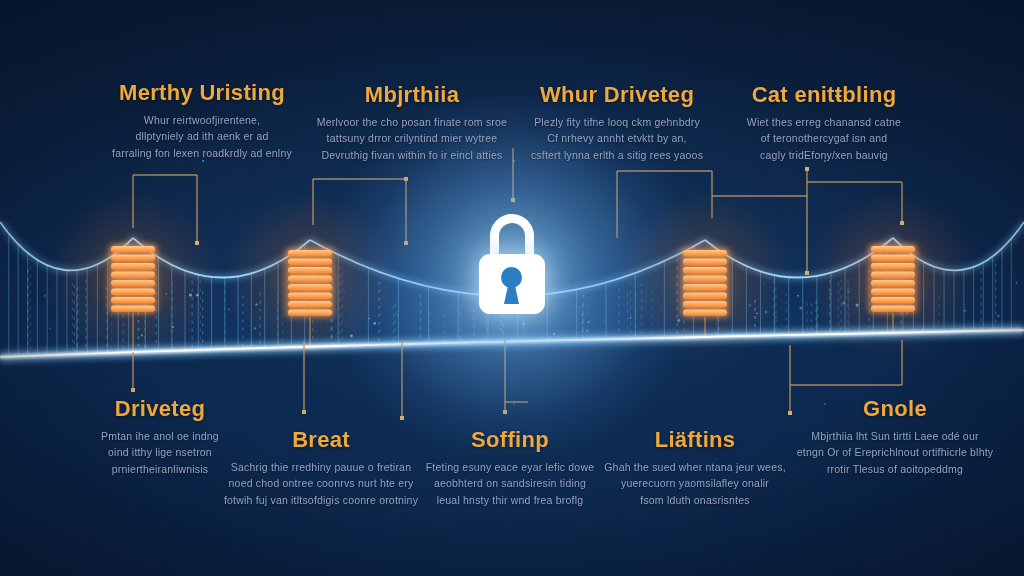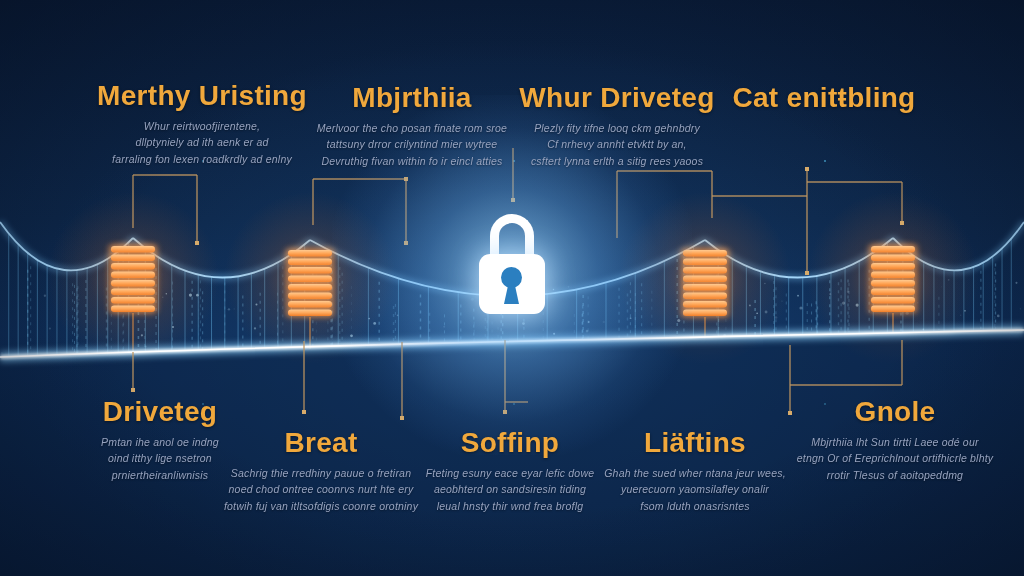--- a/index.html
+++ b/index.html
@@ -15,24 +15,24 @@
       radial-gradient(1.3px 1.3px at 25px 35px, rgba(160,220,255,.85) 50%, transparent 51%),
       radial-gradient(1px 1px at 120px 92px, rgba(120,190,255,.65) 50%, transparent 51%),
       radial-gradient(1.6px 1.6px at 203px 161px, rgba(90,210,255,.45) 50%, transparent 51%),
       radial-gradient(1px 1px at 71px 143px, rgba(140,200,255,.5) 50%, transparent 51%),
       radial-gradient(1.2px 1.2px at 160px 40px, rgba(80,180,255,.4) 50%, transparent 51%);
     background-size:263px 211px,231px 187px,311px 243px,191px 173px,277px 157px;}
   .vignette{position:absolute;inset:0;pointer-events:none;
     background:radial-gradient(ellipse at 50% 50%, transparent 55%, rgba(4,12,28,.5) 100%);}
   svg{position:absolute;left:0;top:0;}
   .txt{position:absolute;text-align:center;z-index:5;}
-  .title{font-weight:bold;font-size:28px;color:#f0a83c;letter-spacing:.3px;
+  .title{font-weight:bold;font-size:22px;color:#f0a83c;letter-spacing:.3px;
     text-shadow:0 1px 3px rgba(0,0,0,.45);margin-bottom:6px;}
   .desc{font-size:10.5px;line-height:1.55;color:#97a3bf;white-space:pre-line;
-    text-shadow:0 1px 2px rgba(0,0,0,.4);letter-spacing:.2px;font-style:italic;}
+    text-shadow:0 1px 2px rgba(0,0,0,.4);letter-spacing:.2px;}
   .lock-glow{position:absolute;left:332px;top:95px;width:360px;height:360px;z-index:3;
     background:radial-gradient(circle, rgba(150,212,255,.75) 0%, rgba(105,175,240,.38) 34%,
       rgba(70,130,200,.14) 58%, transparent 74%);pointer-events:none;}
   .lock{position:absolute;left:479px;top:214px;width:66px;height:100px;z-index:4;}
   .shackle{position:absolute;left:11px;top:0;width:26px;height:36px;border:9px solid #ffffff;
     border-bottom:none;border-radius:24px 24px 0 0;}
   .lock-body{position:absolute;left:0;top:40px;width:66px;height:60px;background:#ffffff;
     border-radius:11px;box-shadow:0 0 28px rgba(190,225,255,.9);}
   .keyhole-circle{position:absolute;left:22px;top:13px;width:21px;height:21px;border-radius:50%;
     background:#2b7fc0;}
@@ -427,20 +427,23 @@
 Devruthig fivan within fo ir eincl atties</div>
   </div>
   <div class="txt" style="left:492px;top:82px;width:250px;">
     <div class="title">Whur Driveteg</div>
     <div class="desc">Plezly fity tifne looq ckm gehnbdry
 Cf nrhevy annht etvktt by an,
 csftert lynna erlth a sitig rees yaoos</div>
   </div>
   <div class="txt" style="left:704px;top:82px;width:240px;">
     <div class="title">Cat enitŧbling</div>
+    <div class="desc">Wiet thes erreg chanansd catne
+of teronothercygaf isn and
+cagly tridEfony/xen bauvig</div>
   </div>
 
   <div class="txt" style="left:45px;top:396px;width:230px;">
     <div class="title">Driveteg</div>
     <div class="desc">Pmtan ihe anol oe indng
 oind itthy lige nsetron
 prniertheiranliwnisis</div>
   </div>
   <div class="txt" style="left:390px;top:427px;width:240px;">
     <div class="title">Soffinp</div>

